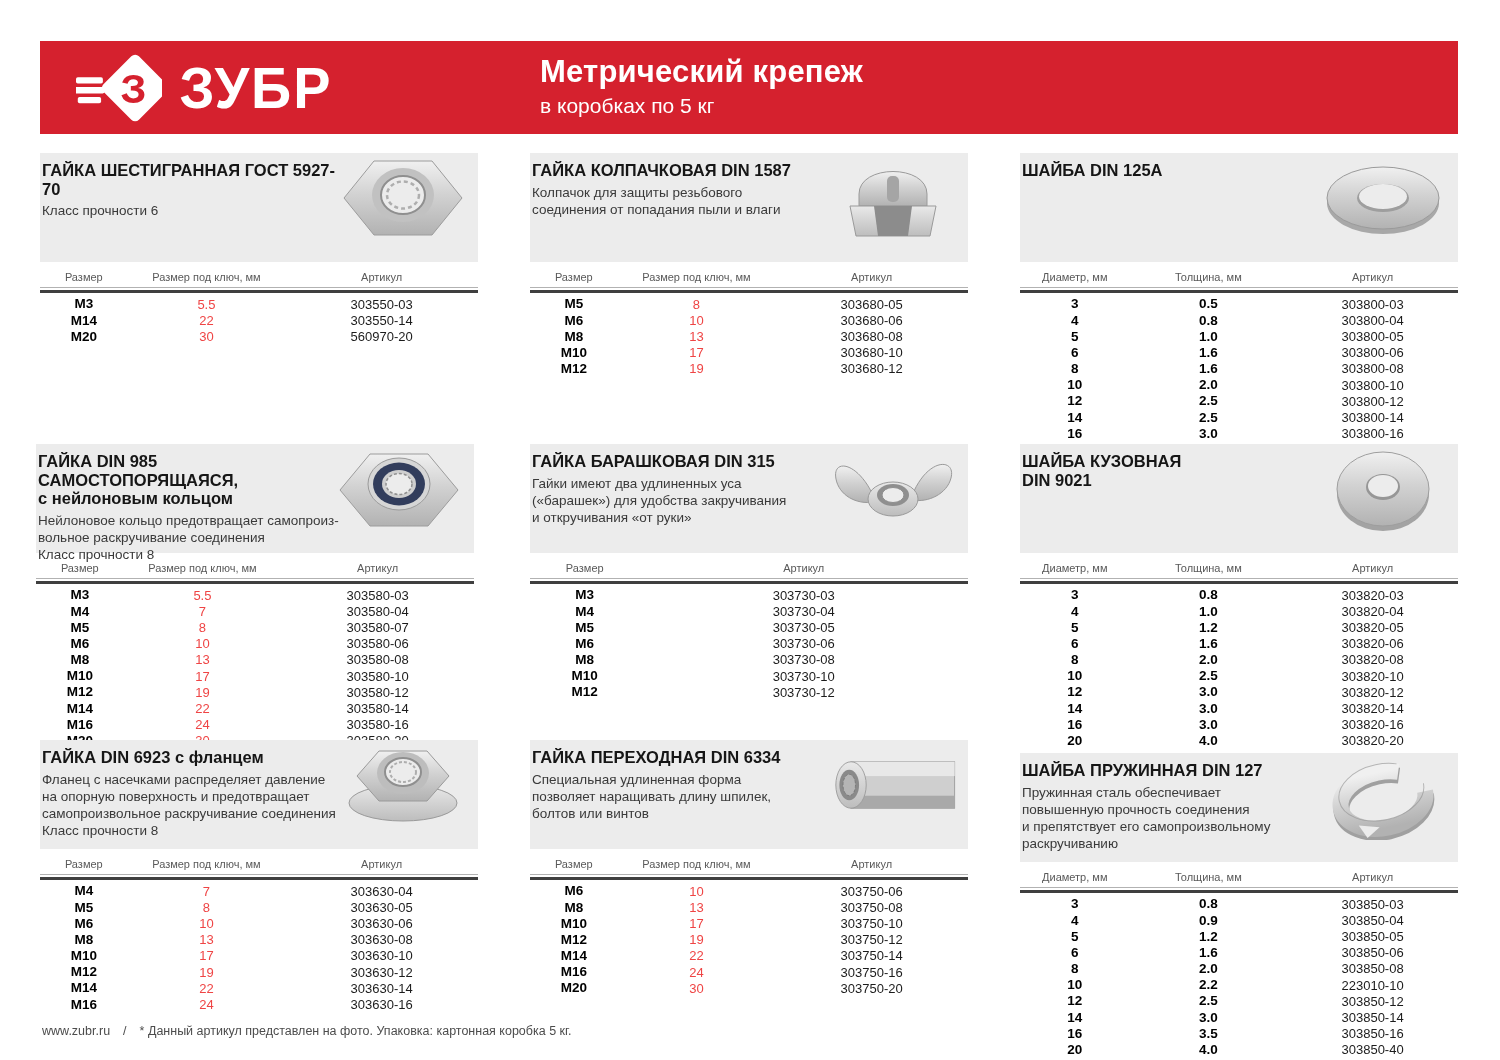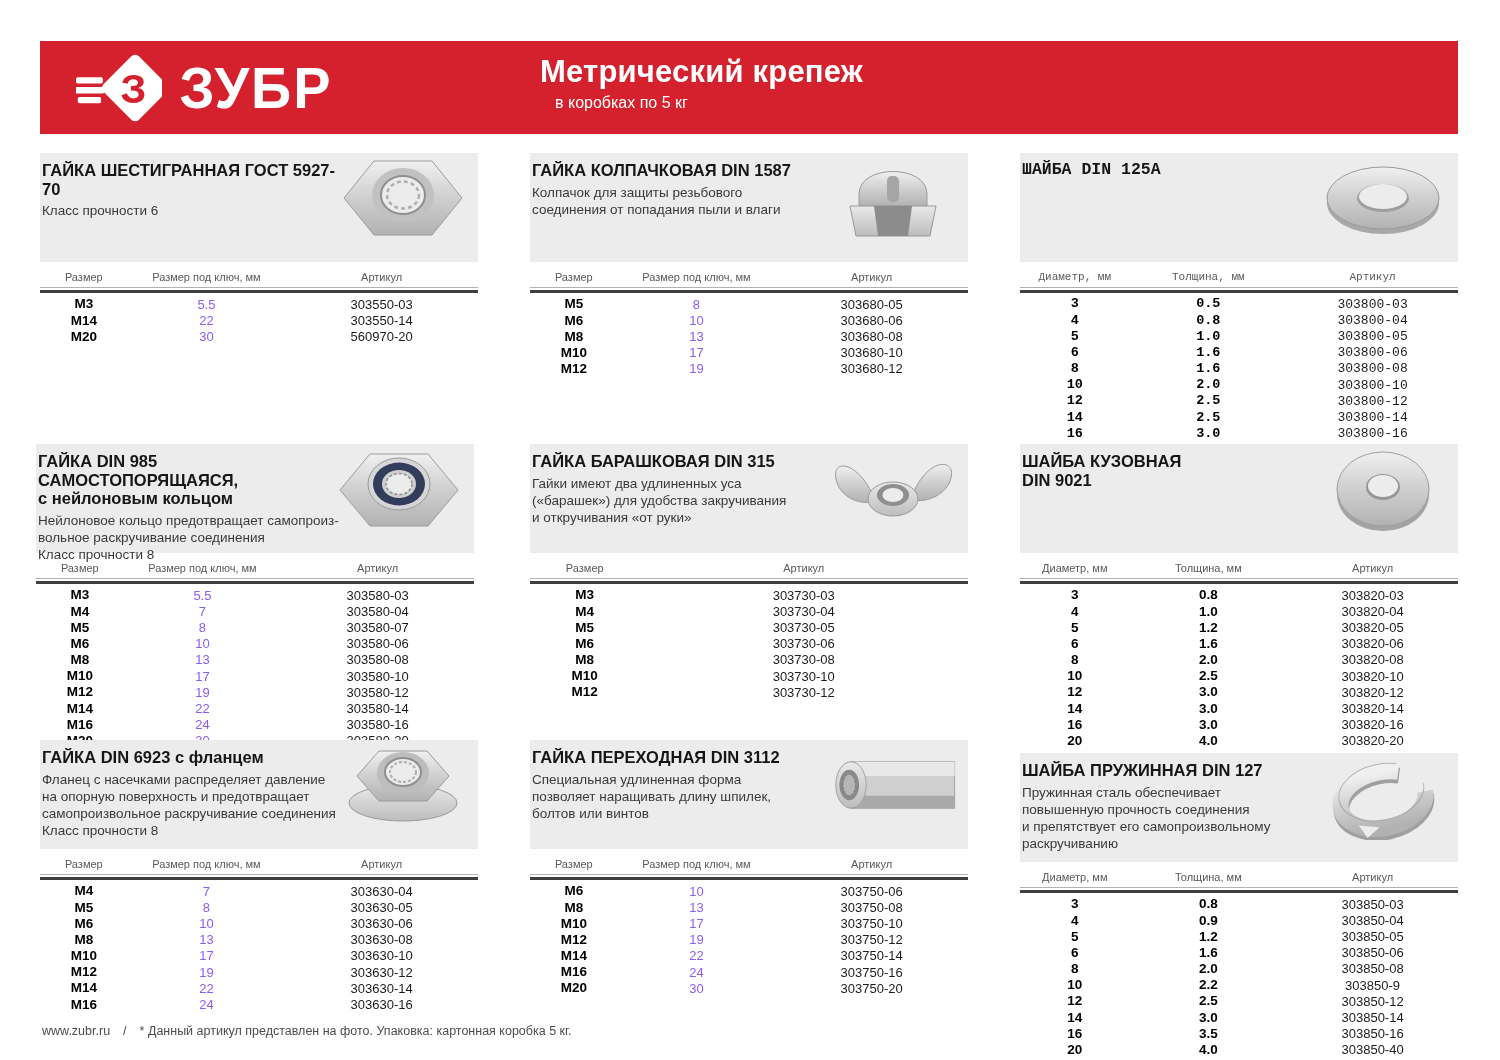--- a/index.html
+++ b/index.html
@@ -7,36 +7,36 @@
     width:1500px;height:1060px;position:relative;background:#ffffff;
     font-family:"Liberation Sans", sans-serif;overflow:hidden;
   }
   
   .banner{position:absolute;left:40px;top:41px;width:1418px;height:93px;background:#d5212e;color:#fff;}
   .logo{position:absolute;left:36px;top:9px;display:flex;align-items:center;gap:16px;}
   .logo-mark{width:86px;height:76px;}
   .logo-text{font-size:57px;font-weight:700;letter-spacing:2px;line-height:74px;transform:scaleX(.98);}
   .title-block{position:absolute;left:500px;top:13px;}
   .main-title{font-size:31px;font-weight:700;letter-spacing:.2px;}
-  .subtitle{font-size:16px;margin-top:4px;margin-left:15px;}
+  .subtitle{font-size:21px;margin-top:4px;}
   
   .card{position:absolute;width:438px;}
   .band{height:109px;background:#ececec;position:relative;padding:8px 2px;box-sizing:border-box;}
   .card-title{font-size:16.5px;font-weight:700;color:#161616;line-height:1.13;white-space:pre-line;max-width:300px;}
   .card-desc{font-size:13.5px;color:#3a3a3a;line-height:1.27;white-space:pre-line;max-width:306px;margin-top:4px;}
   .photo{position:absolute;right:8px;top:3px;width:134px;height:84px;}
   .photo svg{width:100%;height:100%;display:block;}
   .thead{display:grid;margin-top:5px;padding:4px 0 4px;font-size:11px;color:#595959;}
   .hcell{text-align:center;white-space:nowrap;}
   .hr{border-top:1px solid #b2b2b2;height:2px;border-bottom:3px solid #3f3f3f;}
   .tbody{margin-top:3px;}
   .trow{display:grid;align-items:center;height:16.2px;}
   .cell{text-align:center;font-size:13px;line-height:1;}
   .c-size{font-weight:700;color:#000;font-size:13.5px;}
-  .c-key{color:#8b5cf6;}
+  .c-key{color:#ef4444;}
   .c-art{color:#1c1c1c;}
   
   .footer{position:absolute;left:42px;top:1024px;font-size:12.5px;color:#4c4c4c;display:flex;gap:13px;align-items:baseline;}
   #gdefs{position:absolute;width:0;height:0;}
 </style>
 </head>
 <body>
 
 <svg id="gdefs" aria-hidden="true">
   <defs>
@@ -148,21 +148,21 @@
           <div class="cell c-key">17</div>
           <div class="cell c-art">303680-10</div>
         </div>
         <div class="trow" style="grid-template-columns: 20% 36% 44%;">
           <div class="cell c-size">М12</div>
           <div class="cell c-key">19</div>
           <div class="cell c-art">303680-12</div>
         </div>
       </div>
   </div>
-    <div class="card" style="left: 1020px; top: 153px; font-family: Liberation Mono, monospace;">
+    <div class="card" style="left: 1020px; top: 153px;">
     <div class="band">
       <div class="card-title">ШАЙБА DIN 125А</div>
 
       <div class="photo">
           <svg viewBox="0 0 134 84">
     <ellipse cx="67" cy="47" rx="56" ry="31" fill="#a8a8a8"></ellipse>
     <ellipse cx="67" cy="42" rx="56" ry="31" fill="url(#steel)" stroke="#9a9a9a"></ellipse>
     <ellipse cx="67" cy="42" rx="26" ry="14" fill="#9e9e9e"></ellipse>
     <ellipse cx="67" cy="40.5" rx="24" ry="12.5" fill="#ececec"></ellipse>
   </svg>
@@ -489,21 +489,21 @@
         </div>
         <div class="trow" style="grid-template-columns: 20% 36% 44%;">
           <div class="cell c-size">М16</div>
           <div class="cell c-key">24</div>
           <div class="cell c-art">303630-16</div>
         </div>
       </div>
   </div>
     <div class="card" style="left: 530px; top: 740px;">
     <div class="band">
-      <div class="card-title">ГАЙКА ПЕРЕХОДНАЯ DIN 3112</div>
+      <div class="card-title">ГАЙКА ПЕРЕХОДНАЯ DIN 6334</div>
       <div class="card-desc">Специальная удлиненная форма
 позволяет наращивать длину шпилек,
 болтов или винтов</div>
       <div class="photo">
           <svg viewBox="0 0 150 84">
     <rect x="28" y="16" width="116" height="52" fill="#cfcfcf" stroke="#9a9a9a"></rect>
     <rect x="28" y="16" width="116" height="16" fill="#e8e8e8"></rect>
     <rect x="28" y="54" width="116" height="14" fill="#a9a9a9"></rect>
     <ellipse cx="28" cy="42" rx="17" ry="26" fill="url(#steel2)" stroke="#9a9a9a"></ellipse>
     <ellipse cx="26" cy="42" rx="11" ry="17" fill="#8a8a8a"></ellipse>
@@ -601,21 +601,21 @@
           <div class="cell c-art">303850-06</div>
         </div>
         <div class="trow" style="grid-template-columns: 25% 36% 39%;">
           <div class="cell c-size">8</div>
           <div class="cell c-size">2.0</div>
           <div class="cell c-art">303850-08</div>
         </div>
         <div class="trow" style="grid-template-columns: 25% 36% 39%;">
           <div class="cell c-size">10</div>
           <div class="cell c-size">2.2</div>
-          <div class="cell c-art">303850-9</div>
+          <div class="cell c-art">223010-10</div>
         </div>
         <div class="trow" style="grid-template-columns: 25% 36% 39%;">
           <div class="cell c-size">12</div>
           <div class="cell c-size">2.5</div>
           <div class="cell c-art">303850-12</div>
         </div>
         <div class="trow" style="grid-template-columns: 25% 36% 39%;">
           <div class="cell c-size">14</div>
           <div class="cell c-size">3.0</div>
           <div class="cell c-art">303850-14</div>

